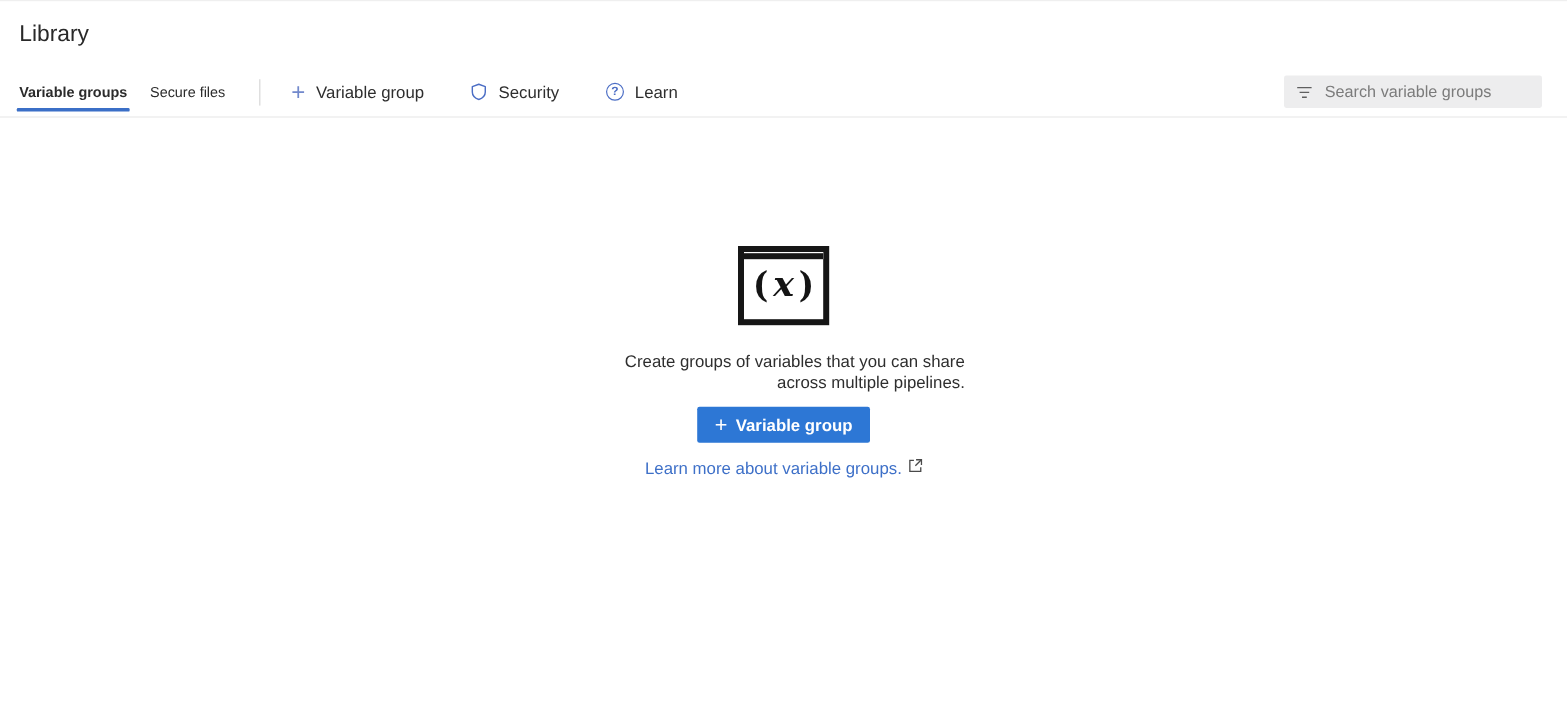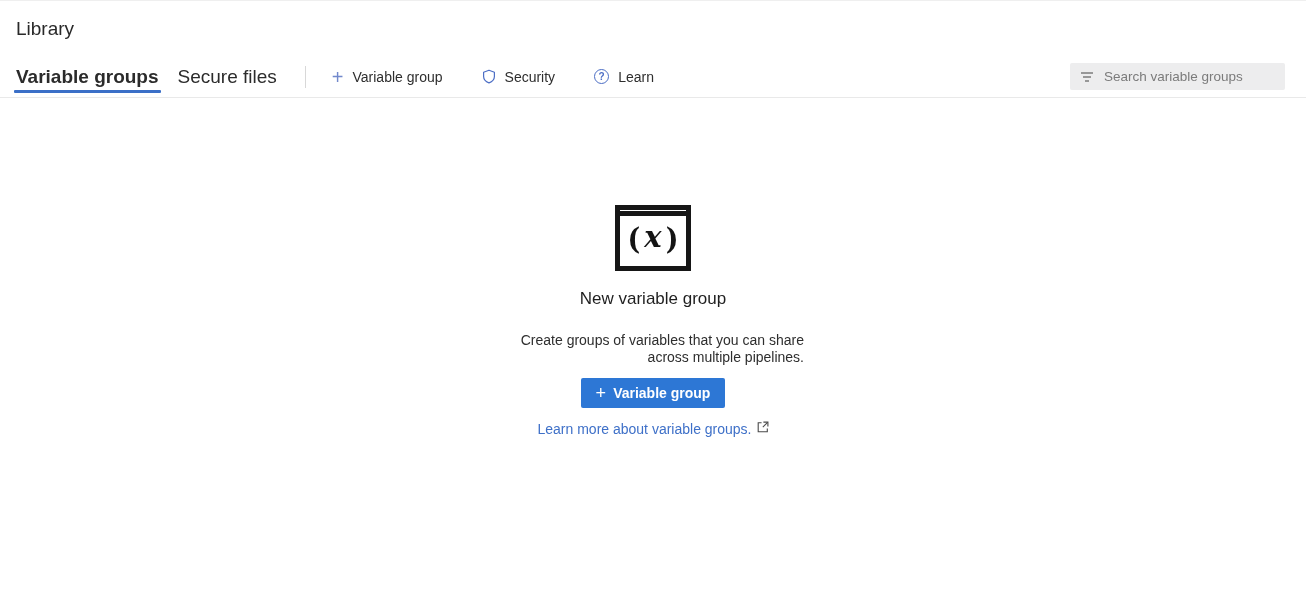--- a/index.html
+++ b/index.html
@@ -18,21 +18,21 @@
   }
   .tabbar {
     display:flex; align-items:center;
     height:42px; margin-top:14px;
     padding:0 21px 0 16px;
     border-bottom:1px solid #e9e9e9;
   }
   .tab {
     position:relative; height:100%;
     display:flex; align-items:center;
-    font-size:19px; color:#2b2b2b; cursor:pointer;
+    font-size:12px; color:#2b2b2b; cursor:pointer;
     white-space:nowrap;
   }
   .tab + .tab { margin-left:19px; }
   .tab.active { font-weight:700; }
   .tab.active::after {
     content:""; position:absolute; left:-2px; right:-2px; bottom:4px;
     height:3px; background:#3b6fc7; border-radius:1px;
   }
   .vdivider { width:1px; height:22px; background:#d8d8d8; margin:0 26px 0 28px; flex:none; }
   .cmd {
@@ -146,21 +146,20 @@
 <div class="empty">
   <div class="vg-icon">
     <div class="titlebar"></div>
     <div class="vg-body">
       <span class="paren">(</span>
         <span class="varx">x</span>
         <span class="paren">)</span>
     </div>
   </div>
 
-  <div class="empty-title">New variable group</div>
 
   <div class="empty-desc">Create groups of variables that you can share across multiple pipelines.</div>
 
   <button class="primary-btn">
     <span class="btn-plus">+</span>
     <span>Variable group</span>
   </button>
 
   <a class="learn-link">
     <span>Learn more about variable groups.</span>

